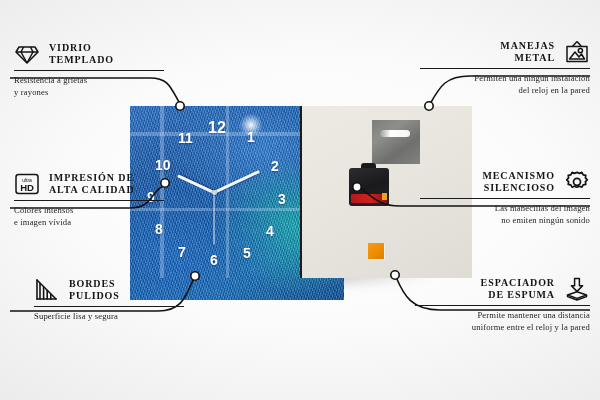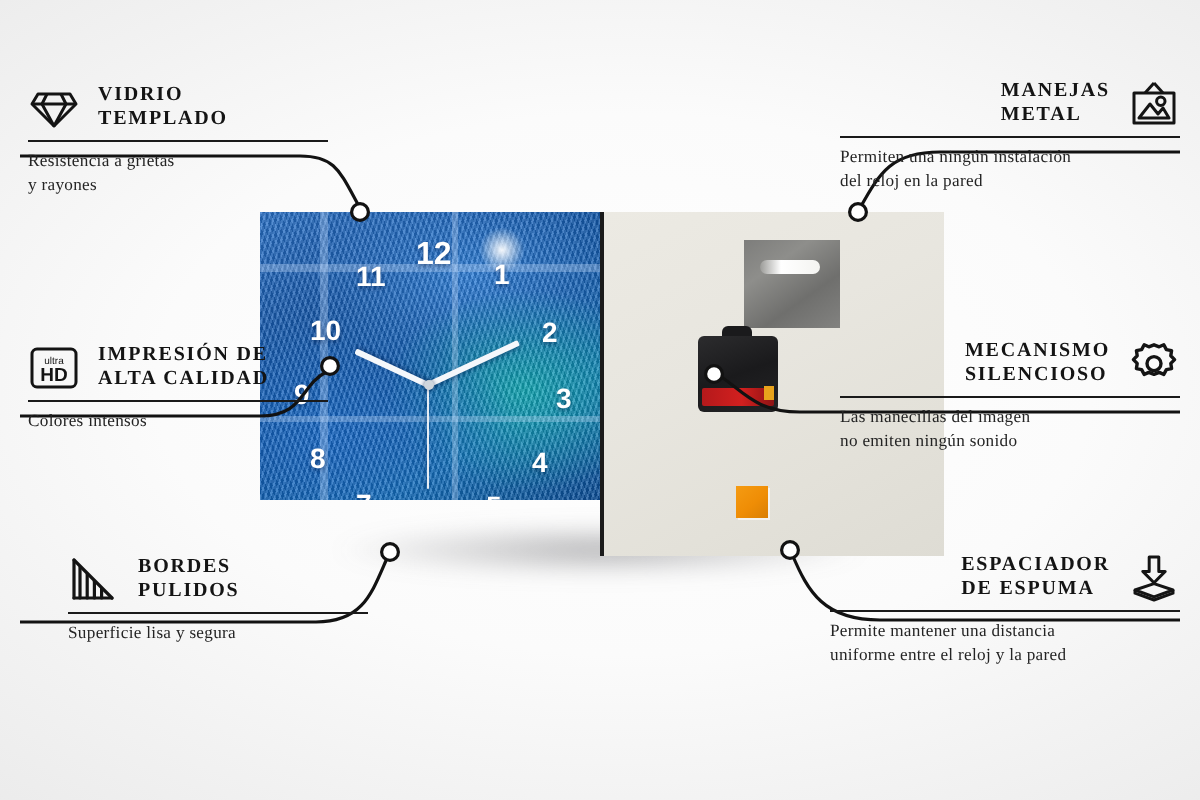--- a/index.html
+++ b/index.html
@@ -15,29 +15,30 @@
   }
   
   #product-shadow{
     position:absolute;left:128px;top:258px;width:344px;height:34px;
     background:radial-gradient(ellipse 50% 50% at 50% 50%, rgba(60,60,65,.38) 0%, rgba(70,70,75,.16) 45%, rgba(80,80,85,0) 78%);
     filter:blur(5px);
   }
   #product{position:absolute;left:130px;top:106px;width:340px;height:172px;}
   
   #clock-front{
-    position:absolute;left:0;top:0;width:170px;height:144px;
+    position:absolute;left:0;top:0;width:170px;height:194px;
     background:
       repeating-linear-gradient(107deg, rgba(255,255,255,.13) 0px, rgba(255,255,255,.13) 1px, rgba(0,0,0,.10) 1px, rgba(0,0,0,.10) 2.3px),
       repeating-linear-gradient(64deg, rgba(255,255,255,.10) 0px, rgba(255,255,255,.10) 1.4px, rgba(0,0,0,.07) 1.4px, rgba(0,0,0,.07) 3px),
       radial-gradient(ellipse 90% 70% at 20% 78%, #1769c8 0%, rgba(23,105,200,0) 62%),
       radial-gradient(ellipse 70% 60% at 78% 62%, #12a7b4 0%, rgba(18,167,180,0) 58%),
       radial-gradient(ellipse 80% 60% at 62% 22%, #2f7fd8 0%, rgba(47,127,216,0) 60%),
       linear-gradient(150deg, #2a72c9 0%, #1659ad 28%, #0f57a8 52%, #1272b8 74%, #0c4e99 100%);
     overflow:hidden;
+    padding-left:44px;
   }
   .grid-line{position:absolute;background:rgba(210,230,255,.30);}
   .gl-v1{left:30px;top:0;width:4px;height:172px;}
   .gl-v2{left:96px;top:0;width:3px;height:172px;}
   .gl-h1{left:0;top:26px;width:170px;height:4px;}
   .gl-h2{left:0;top:102px;width:170px;height:3px;}
   .sparkle{
     position:absolute;left:108px;top:6px;width:26px;height:26px;
     background:radial-gradient(circle, rgba(255,255,255,.95) 0%, rgba(255,255,255,0) 62%);
   }
@@ -75,21 +76,21 @@
     background:linear-gradient(90deg,#b4191b 0%,#d2201f 55%,#8d1314 100%);}
   #battery-tip{position:absolute;left:80px;top:87px;width:5px;height:7px;background:#e8a31c;}
   #foam-pad{
     position:absolute;left:66px;top:137px;width:16px;height:16px;
     background:linear-gradient(140deg,#f59b12 0%,#ef8d05 55%,#d97f04 100%);
     box-shadow:1px 1px 0 rgba(255,255,255,.6);
   }
   
   .feature{position:absolute;}
   .f-left{text-align:left;}
-  .f-right{text-align:left;}
+  .f-right{text-align:right;}
   .f-head{display:flex;align-items:center;gap:9px;}
   .f-right .f-head{justify-content:flex-end;}
   .f-title{
     font-family:"Liberation Serif", serif;font-weight:bold;
     font-size:10px;letter-spacing:.9px;color:#141414;line-height:1.22;
     text-transform:uppercase;
   }
   .f-rule{height:1px;background:#1a1a1a;margin:4px 0 4px 0;}
   .f-desc{
     font-family:"Liberation Serif", serif;font-size:8.6px;color:#242424;
@@ -194,20 +195,21 @@
         <text x="13" y="18.6" text-anchor="middle" font-family="Liberation Sans, sans-serif" font-size="9.5" font-weight="bold" fill="#141414">HD</text>
       </svg>
       <div class="f-title">
         <div>IMPRESIÓN DE</div>
         <div>ALTA CALIDAD</div>
       </div>
     </div>
     <div class="f-rule"></div>
     <div class="f-desc">
       <div>Colores intensos</div>
+      <div>e imagen vívida</div>
     </div>
   </div>
 
   <div class="feature f-left" style="left:14px;top:278px;width:150px;margin-left:20px;">
     <div class="f-head">
       <svg class="f-icon" viewBox="0 0 26 24">
         <g stroke="#141414" stroke-width="1.6" stroke-linecap="round">
           <path d="M3,2 L3,21"></path>
             <path d="M3,2 L22,21"></path>
           <path d="M6,5.5 L6,21"></path>

